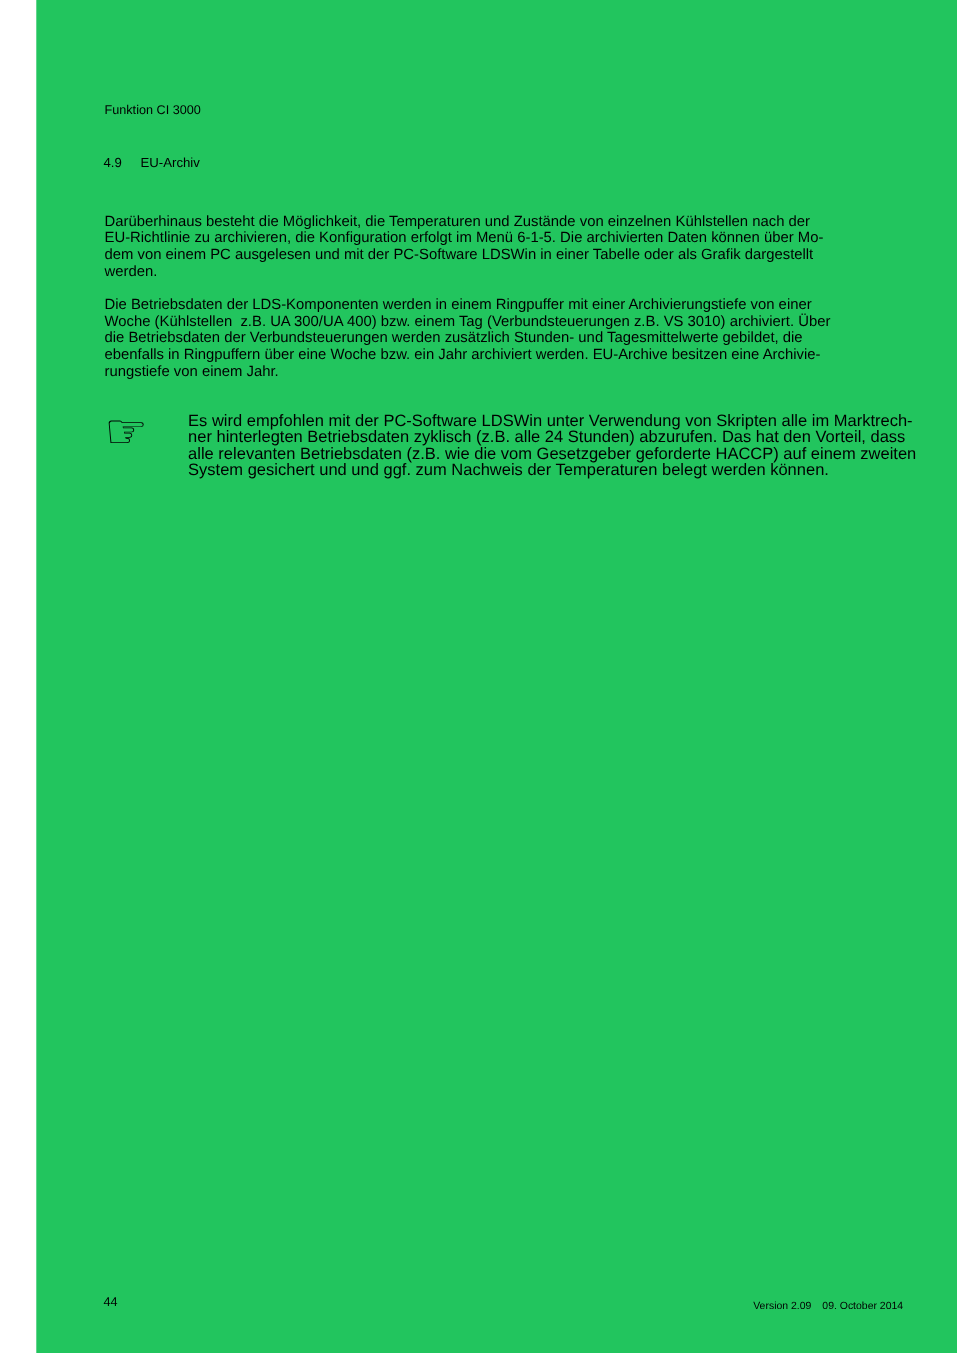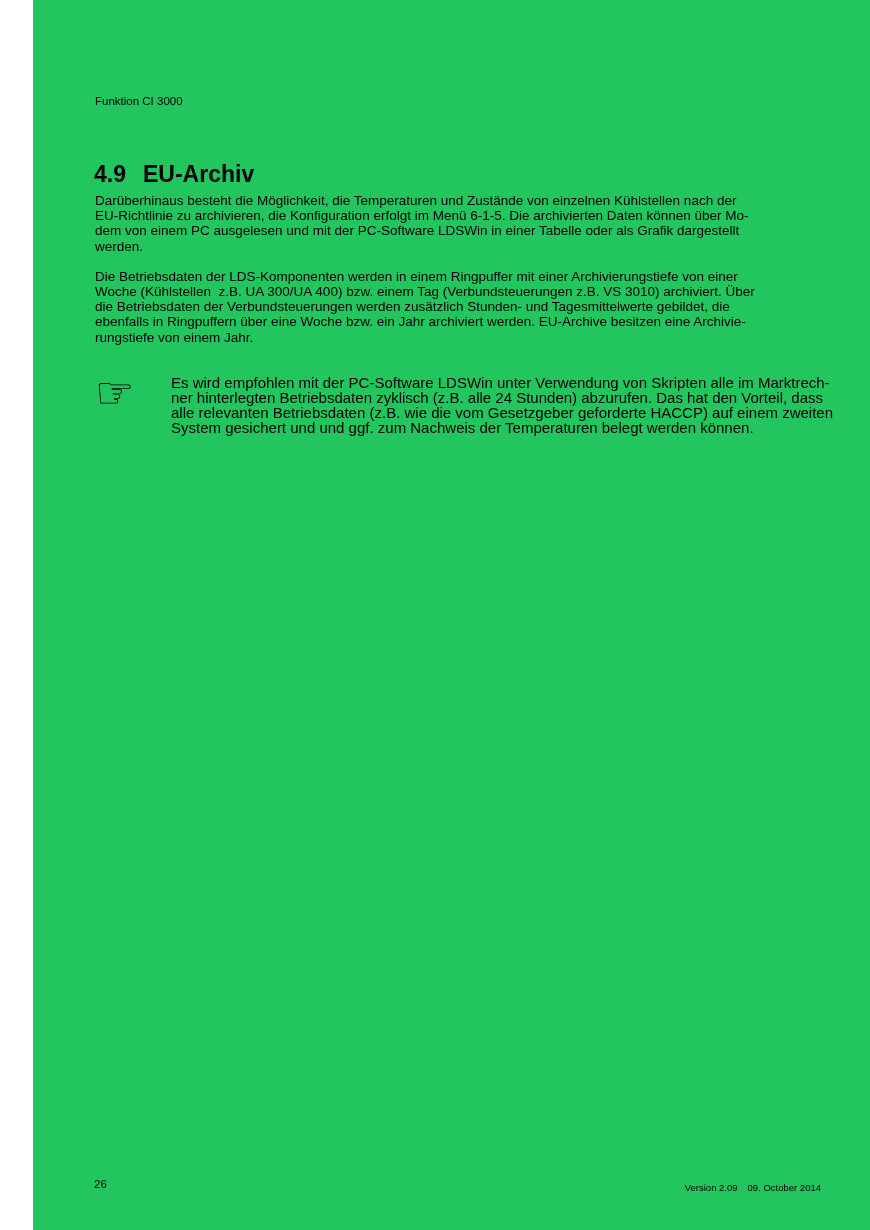--- a/index.html
+++ b/index.html
@@ -20,24 +20,24 @@
   .running-header {
     position: absolute;
     top: 95px;
     left: 62px;
     font-size: 11.5px;
     line-height: 13px;
     color: #000000;
   }
   .section-heading {
     position: absolute;
-    top: 149px;
+    top: 130px;
     left: 61px;
-    font-size: 23px;
-    font-weight: bold;
+    font-size: 12px;
+    font-weight: normal;
     line-height: 20px;
     color: #000000;
   }
   .section-heading .section-number {
     display: inline-block;
     margin-right: 17px;
   }
   .content {
     position: absolute;
     top: 193px;
@@ -125,19 +125,19 @@
       <div class="note-icon-cell">
         <span class="manicule">☞</span>
       </div>
       <div class="note-text">Es wird empfohlen mit der PC-Software LDSWin unter Verwendung von Skripten alle im Marktrech-
 ner hinterlegten Betriebsdaten zyklisch (z.B. alle 24 Stunden) abzurufen. Das hat den Vorteil, dass
 alle relevanten Betriebsdaten (z.B. wie die vom Gesetzgeber geforderte HACCP) auf einem zweiten
 System gesichert und und ggf. zum Nachweis der Temperaturen belegt werden können.</div>
     </div>
   </div>
 
-  <div class="footer-page-number">26</div>
+  <div class="footer-page-number">44</div>
 
   <div class="footer-version">
     <span class="version-label">Version 2.09</span><span class="version-date">09. October 2014</span>
   </div>
 
 </div>
 
 </body></html>

